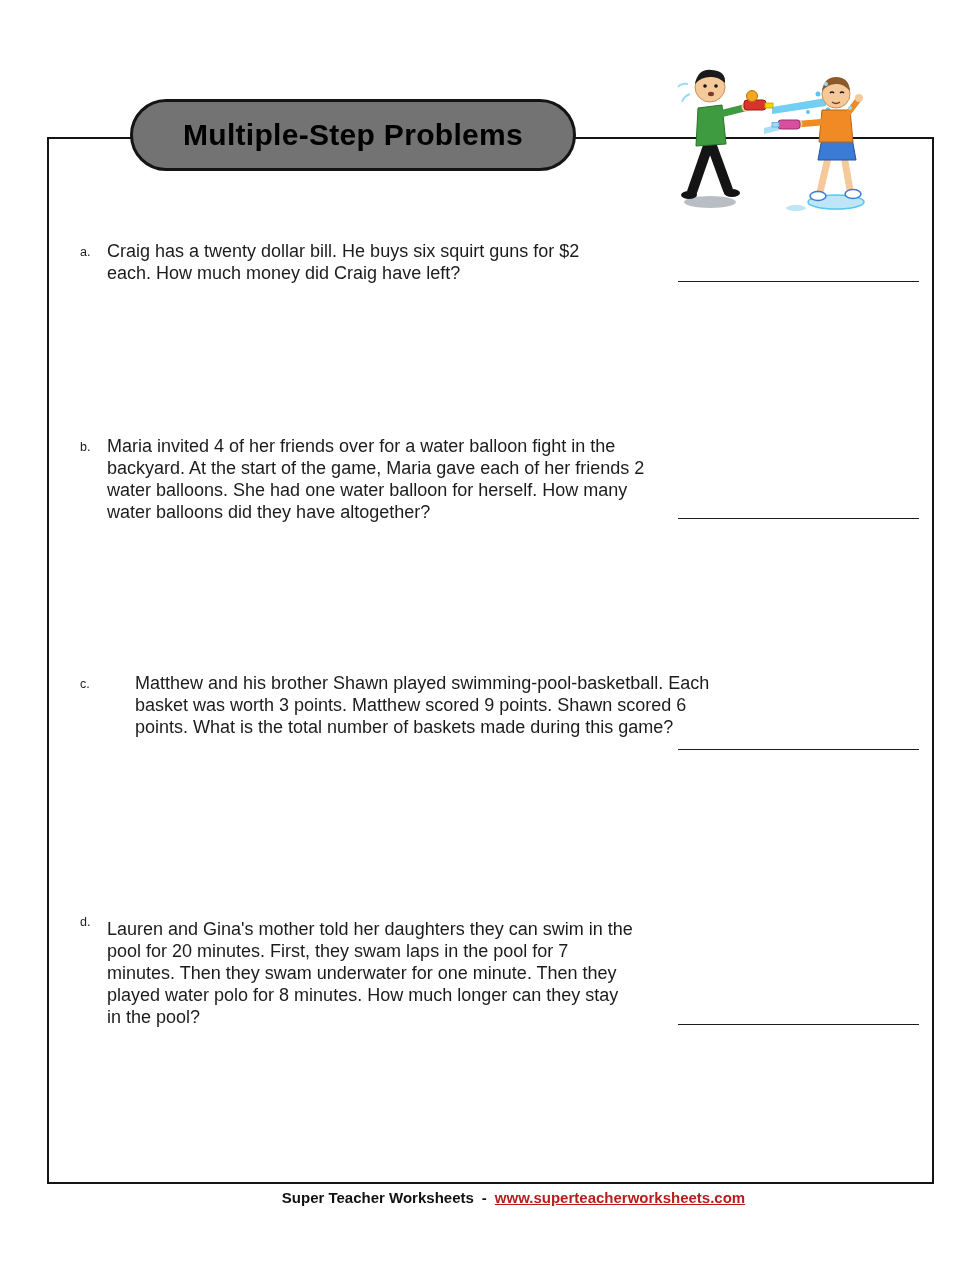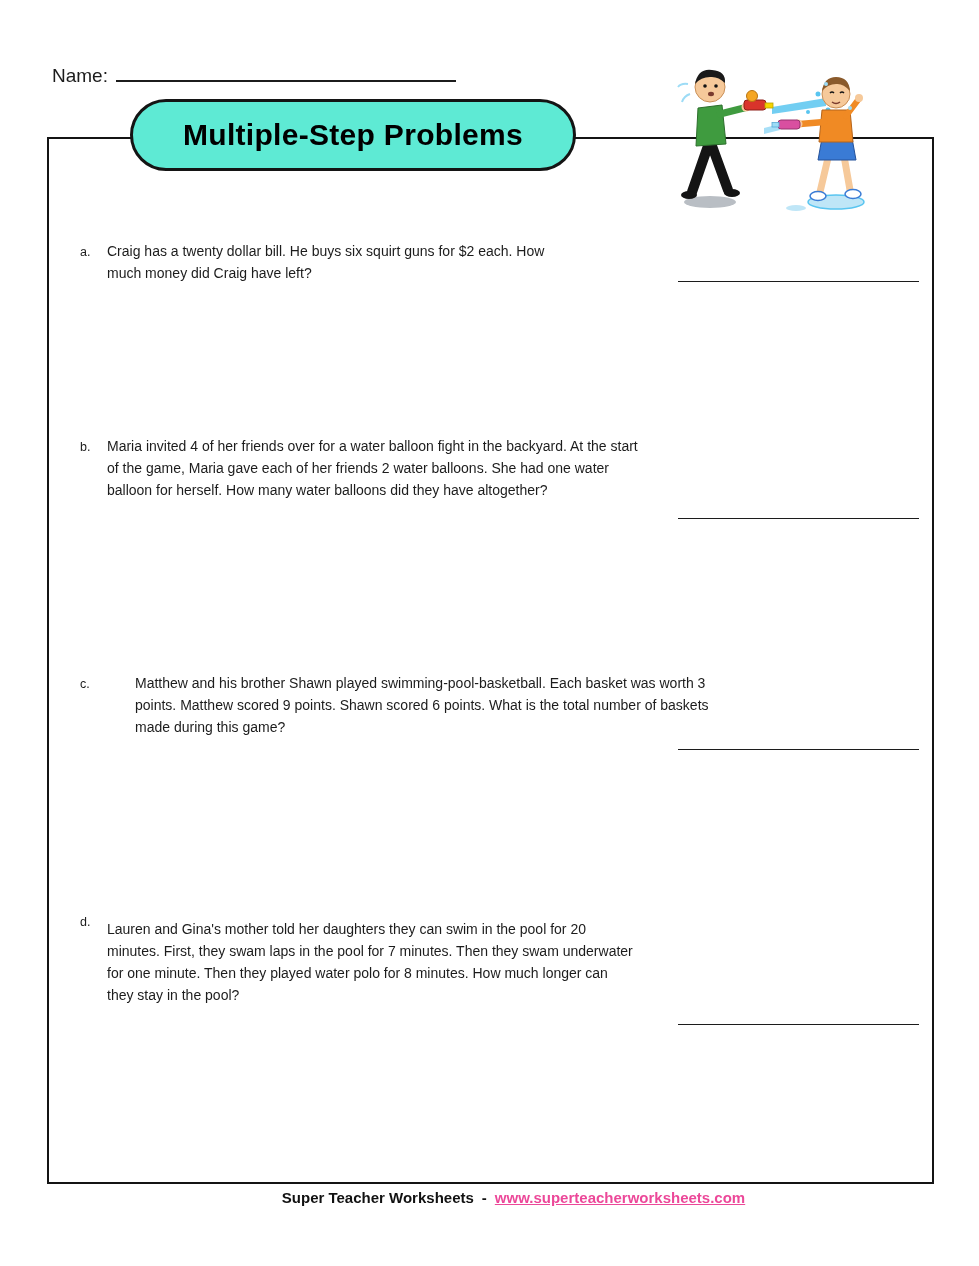--- a/index.html
+++ b/index.html
@@ -26,37 +26,37 @@
     position:absolute; left:47px; top:137px;
     width:883px; height:1043px;
     border:2px solid #141414;
     background:transparent;
   }
 
   
   .title-oval {
     position:absolute; left:130px; top:99px;
     width:440px; height:66px;
-    background:#5eead4;
+    background:#737373;
     border:3px solid #141414;
     border-radius:36px;
     display:flex; align-items:center; justify-content:center;
     z-index:2;
   }
   .title-oval .title-text {
     font-size:30px; font-weight:bold; letter-spacing:0.3px; color:#000;
   }
 
   
   .clipart { position:absolute; left:668px; top:50px; width:220px; height:165px; z-index:3; }
 
   
   .problem { position:absolute; display:flex; z-index:4; }
   .problem .p-label { width:27px; flex:none; font-size:12.5px; padding-top:5px; color:#1c1c1c; }
-  .problem .p-text { font-size:14px; line-height:22px; color:#1c1c1c; }
+  .problem .p-text { font-size:18px; line-height:22px; color:#1c1c1c; }
   .problem-a { left:80px; top:240px; } .problem-a .p-text { width:475px; }
   .problem-b { left:80px; top:435px; } .problem-b .p-text { width:540px; }
   .problem-c { left:80px; top:672px; } .problem-c .p-text { width:592px;margin-left:28px; }
   .problem-d { left:80px; top:910px; } .problem-d .p-text { width:528px;margin-top:8px; }
 
   
   .answer-line {
     position:absolute; left:678px; width:241px; height:0;
     border-bottom:1.8px solid #1c1c1c; z-index:4;
   }
@@ -66,30 +66,27 @@
   .answer-d { top:1024px; }
 
   
   .footer {
     position:absolute; left:0; right:0; top:1189px;
     text-align:center; font-size:15px; font-weight:bold; color:#111;
     z-index:5;
   }
   .footer .brand { margin-right:8px;margin-left:48px; }
   .footer .sep { margin-right:8px; }
-  .footer a { color:#ec4899; text-decoration:underline; }
+  .footer a { color:#b91c1c; text-decoration:underline; }
 </style>
 </head>
 <body>
 
 <div class="page">
 
-  <div class="name-row">
-    <span class="name-label">Name:</span><span class="name-line"></span>
-  </div>
 
   <div class="frame"></div>
 
   <div class="title-oval">
     <span class="title-text">Multiple-Step Problems</span>
   </div>
 
   <div class="clipart">
     <svg width="220" height="165" viewBox="0 0 220 165" xmlns="http://www.w3.org/2000/svg">
 

